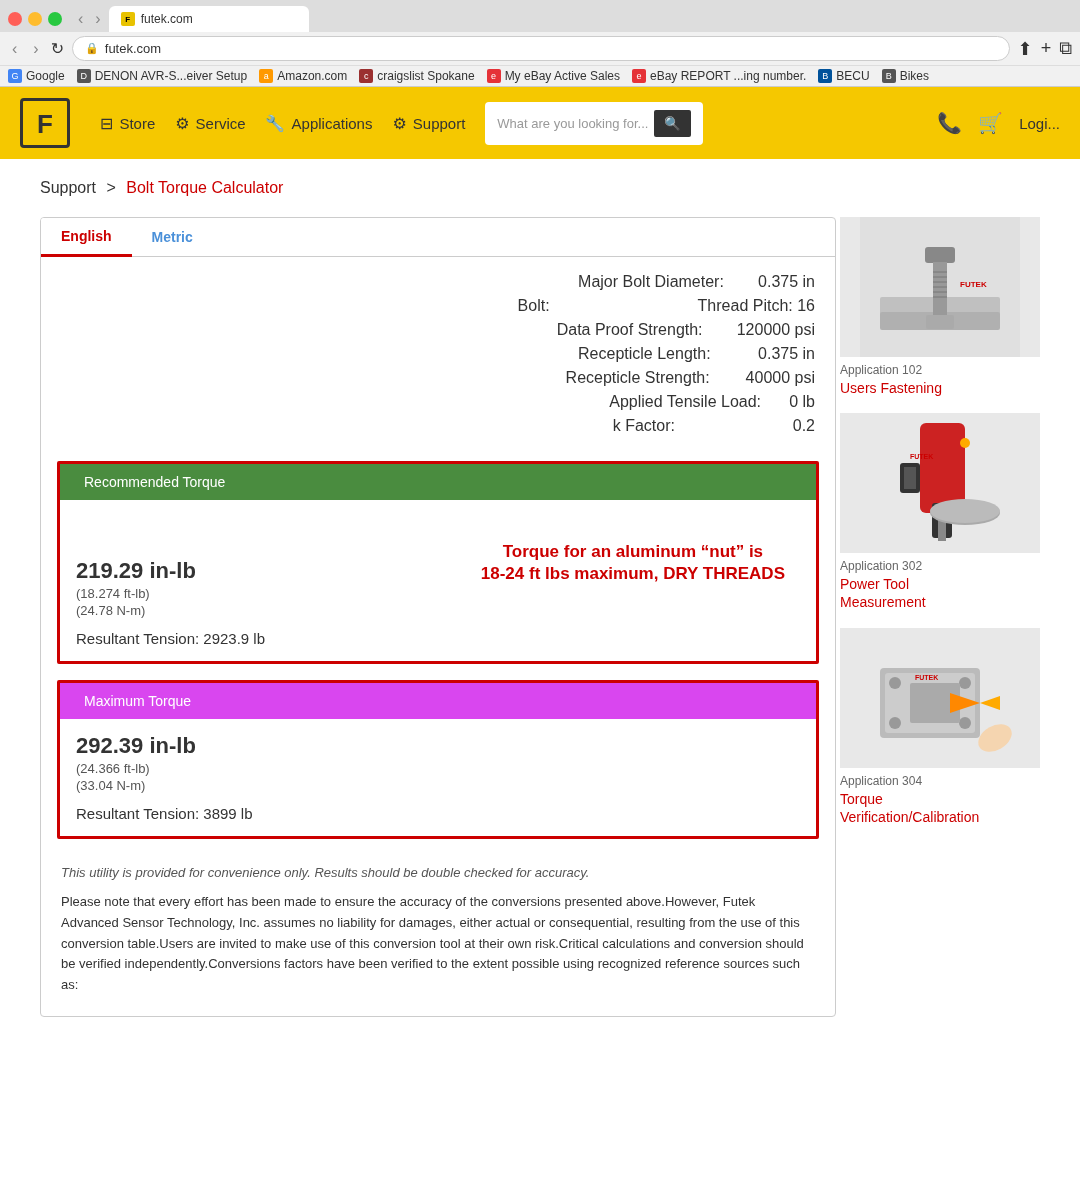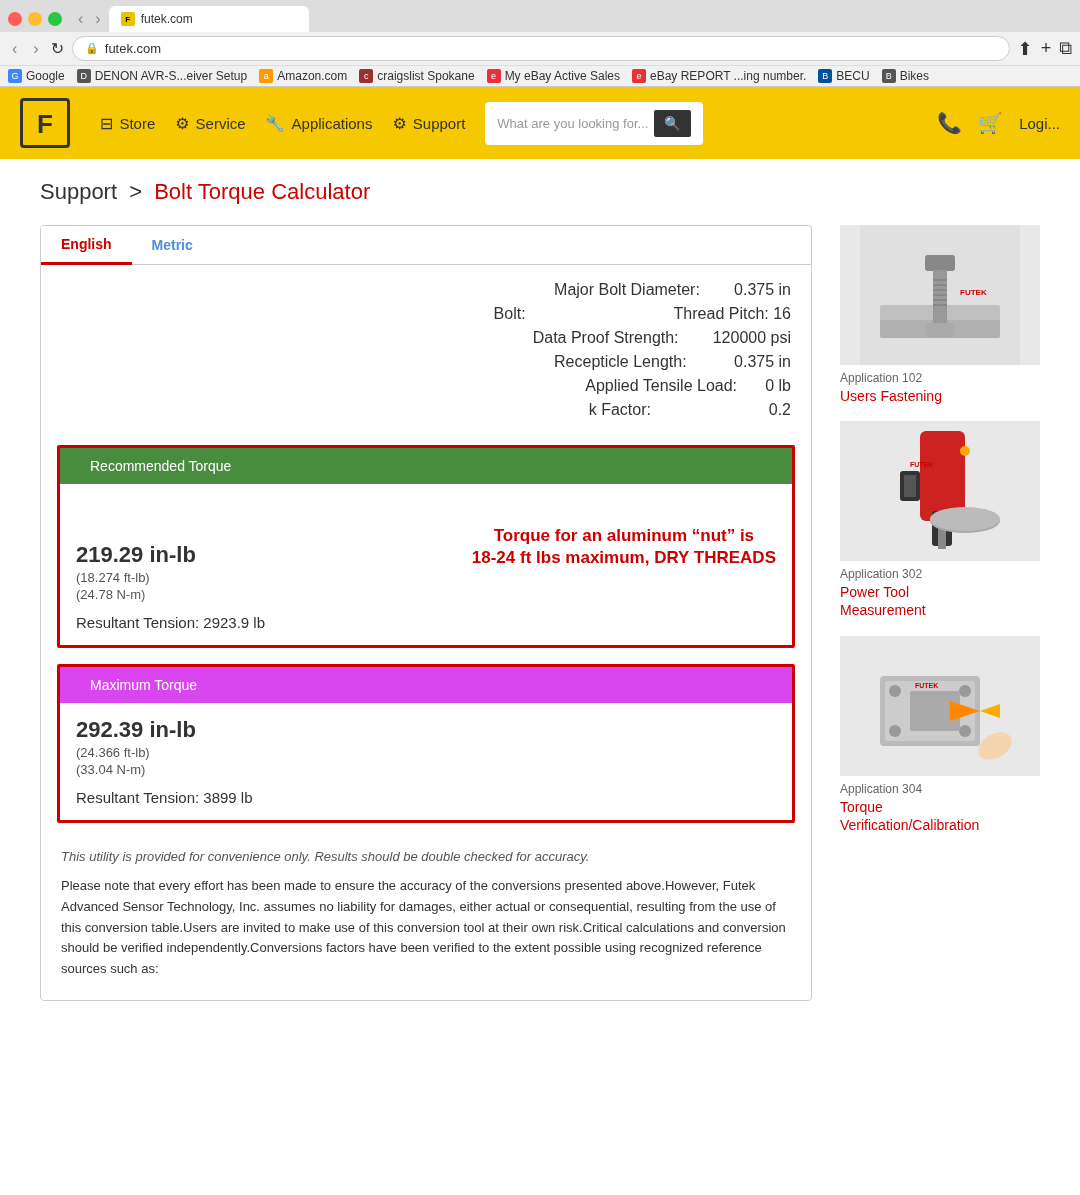--- a/index.html
+++ b/index.html
@@ -87,29 +87,29 @@
     .search-input-fake { color: #999; font-size: 13px; flex: 1; }
     .search-icon-btn {
       background: #333; color: #fff; border: none; padding: 6px 10px; border-radius: 2px; cursor: pointer;
     }
     .header-right { display: flex; align-items: center; gap: 16px; }
     .phone-icon, .cart-icon { font-size: 20px; cursor: pointer; }
     .login-btn { font-size: 15px; font-weight: 500; cursor: pointer; }
 
     
     .breadcrumb {
-      padding: 20px 40px 10px; font-size: 22px;
+      padding: 20px 40px 10px; font-size: 16px;
     }
     .breadcrumb .crumb-link { color: #333; }
     .breadcrumb .crumb-sep { color: #333; margin: 0 6px; }
     .breadcrumb .crumb-current { color: #cc0000; font-weight: 500; }
 
     
     .main-content {
-      display: flex; gap: 28px; padding: 10px 40px 20px; align-items: flex-start;
+      display: flex; gap: 4px; padding: 10px 40px 20px; align-items: flex-start;
     }
     .content-left { flex: 1; min-width: 0; }
     .sidebar-right { width: 200px; flex-shrink: 0; }
 
     
     .calc-panel {
       border: 1px solid #ccc; border-radius: 4px; overflow: hidden;
     }
     .tabs-row {
       display: flex; border-bottom: 1px solid #ccc;
@@ -132,31 +132,31 @@
     
     .results-section { margin-top: 4px; }
     .result-block {
       border: 3px solid #cc0000;
       margin: 0 16px 16px;
       border-radius: 2px;
       overflow: hidden;
       position: relative;
     }
     .result-header {
-      padding: 10px 30px; font-size: 14px; font-weight: 500; color: #fff;
+      padding: 10px 24px; font-size: 14px; font-weight: 500; color: #fff;
     }
     .result-header.green { background: #4a8c3f; }
     .result-header.red-bg { background: #d946ef; }
     .result-body { padding: 14px 16px; }
     .result-main { font-size: 22px; font-weight: bold; color: #333; }
     .result-sub { font-size: 13px; color: #555; margin-top: 2px; }
     .result-tension { font-size: 15px; font-weight: 500; margin-top: 12px; color: #333; }
 
     .torque-note {
-      position: absolute; right: 6px; top: 50%;
+      position: absolute; right: 21px; top: 50%;
       transform: translateY(-50%);
       color: #cc0000; font-size: 17px; font-weight: bold;
       text-align: center; line-height: 1.3;
       padding: 0 10px;
     }
 
     
     .disclaimer { padding: 10px 20px 6px; font-style: italic; font-size: 13px; color: #555; }
     .disclaimer-body { padding: 6px 20px 20px; font-size: 13px; color: #333; line-height: 1.6; }
 
@@ -296,20 +296,24 @@
           <span class="data-label">Bolt:</span>
           <span class="data-value">Thread Pitch: 16</span>
         </div>
         <div class="data-row">
           <span class="data-label">Data Proof Strength:</span>
           <span class="data-value">120000 psi</span>
         </div>
         <div class="data-row">
           <span class="data-label">Recepticle Length:</span>
           <span class="data-value">0.375 in</span>
+        </div>
+        <div class="data-row">
+          <span class="data-label">Recepticle Strength:</span>
+          <span class="data-value">40000 psi</span>
         </div>
         <div class="data-row">
           <span class="data-label">Applied Tensile Load:</span>
           <span class="data-value">0 lb</span>
         </div>
         <div class="data-row">
           <span class="data-label">k Factor:</span>
           <span class="data-value">0.2</span>
         </div>
       </div>

